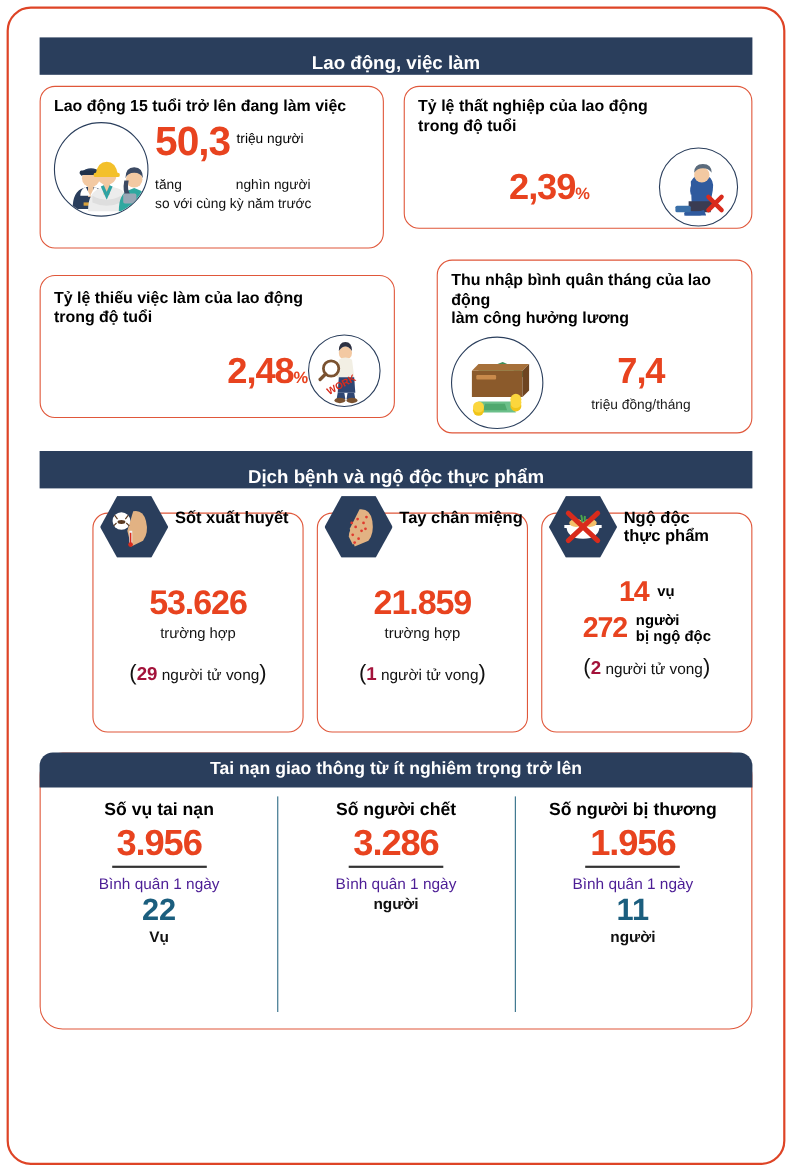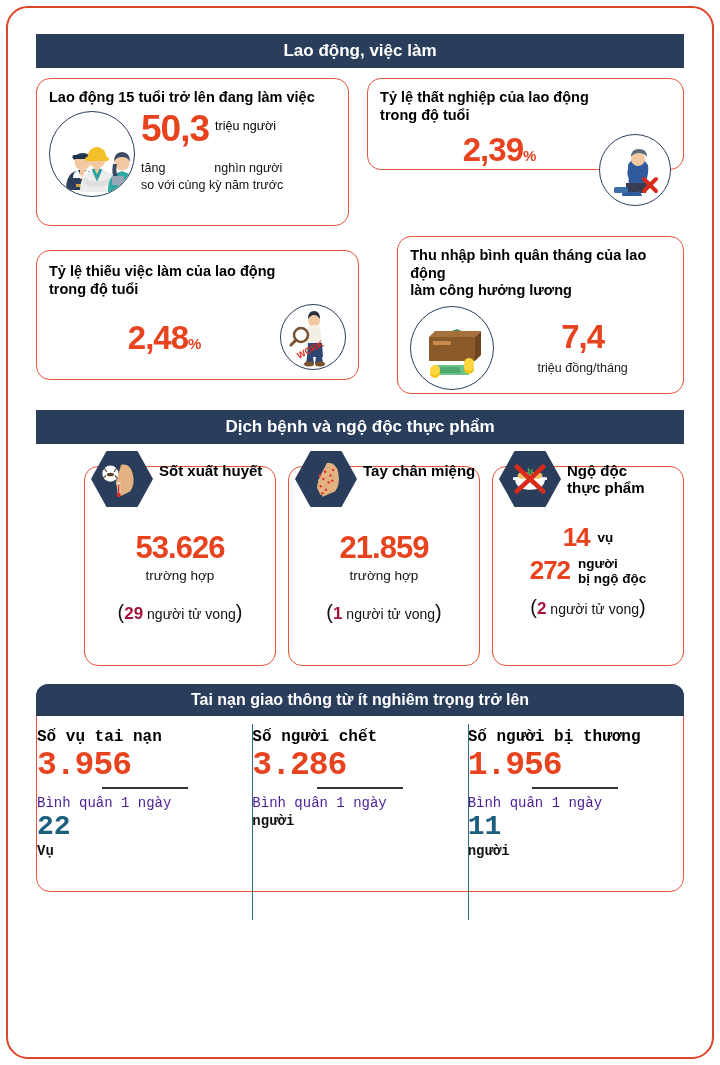--- a/index.html
+++ b/index.html
@@ -30,21 +30,21 @@
     font-size: 21px;
     font-weight: bold;
     letter-spacing: .2px;
     white-space: nowrap;
   }
   
   .section-head {
     margin: 16px 12px 0 12px;
     background: #2A3E5C;
     height: 34px;
-    display: flex; align-items: center; justify-content: center;
+    display: flex; align-items: flex-end; justify-content: center;
   }
   .section-head .t {
     color: #ffffff; font-size: 17px; font-weight: bold;
   }
   
   .card {
     border: 1.6px solid #E0573A;
     border-radius: 14px;
     background: #fff;
     position: relative;
@@ -55,46 +55,46 @@
   }
   .big-red {
     color: #E8431F; font-weight: bold; line-height: .95;
     letter-spacing: -1px;
   }
   .unit { font-size: 12.5px; color: #1b1b1b; }
 
   
   .labor-row { display: flex; gap: 18px; margin: 10px 12px 0 12px; }
   .card-work   { width: 330px; height: 148px; padding: 10px 12px; }
-  .card-unemp  { width: 334px; height: 92px; padding: 10px 12px; }
+  .card-unemp  { width: 334px; height: 130px; padding: 10px 12px; }
   .labor-row2 { display: flex; gap: 10px; margin: 10px 12px 0 12px; align-items: flex-start;}
   .card-under  { width: 352px; height: 130px; padding: 12px 12px; margin-top: 14px;}
   .card-income { width: 312px; height: 158px; padding: 10px 12px; margin-left: 28px; }
 
   .work-body { display: flex; align-items: flex-start; margin-top: 4px; }
   .circle-icon {
     border: 1.5px solid #2A3E5C;
     border-radius: 50%;
     position: relative; flex: none; background: #fff;
     overflow: hidden;
   }
   .work-stats { margin-left: 6px; flex: 1; }
   .work-num-line { display: flex; align-items: flex-start; }
   .work-num { font-size: 37px; }
   .work-num-unit { font-size: 12.5px; margin: 8px 0 0 6px; }
   .sub-lines { margin-top: 14px; font-size: 12.5px; color: #111; line-height: 1.35;}
   .sub-lines .gapnum { display:inline-block; min-width: 42px; }
 
-  .unemp-body { display:flex; margin-top: 10px;}
+  .unemp-body { display:flex; align-items:center; margin-top: 10px;}
   .unemp-num-wrap { flex:1; text-align:center; padding-left: 20px;}
   .pct-num { font-size: 33px; }
   .pct-sign { font-size: 15px; font-weight:bold; color:#E8431F;}
 
   .under-body { display:flex; align-items:center; margin-top: 6px;}
-  .under-num-wrap { flex:1; text-align:center; }
+  .under-num-wrap { flex:1; text-align:right; }
 
   .income-body { display:flex; align-items:center; margin-top: 6px;}
   .income-right { flex:1; text-align:center;}
   .income-num { font-size: 33px; }
 
   
   .disease-row { display:flex; gap: 12px; margin: 22px 12px 0 12px; padding-left: 48px; }
   .card-disease { flex:1; height: 200px; padding-top: 40px; text-align:center; }
   .hexbadge {
     position:absolute; left: 6px; top: -16px;
@@ -114,30 +114,30 @@
   .d-death .dn { color:#A3123A; font-weight:bold; font-size: 17px;}
   .d-paren { font-size: 20px; color:#111; }
 
   .fp-lines { margin-top: 18px; }
   .fp-line { display:flex; align-items:center; justify-content:center; gap: 8px; margin-bottom: 6px;}
   .fp-num { font-size: 26px; }
   .fp-txt { font-size: 13.5px; font-weight:bold; text-align:left; line-height:1.12; color:#000;}
 
   
   .card-traffic {
-    margin: 18px 12px 0 12px; height: 208px; padding: 0;
+    margin: 18px 12px 0 12px; height: 252px; padding: 0; border-radius: 21px;
   }
   .traffic-head {
     background:#2A3E5C; height: 32px; margin: -1px -1px 0 -1px;
     display:flex; align-items:center; justify-content:center;
     border-radius: 12px 12px 0 0;
   }
   .traffic-head .t { color:#fff; font-size: 16px; font-weight:bold;}
   .traffic-cols { display:flex; height: 218px; }
-  .tcol { flex:1; padding-top: 12px; position:relative;font-family:Liberation Mono, monospace;}
+  .tcol { flex:1; text-align:center; padding-top: 12px; position:relative;}
   .tcol + .tcol::before {
     content:""; position:absolute; left:0; top: 8px; bottom: 14px;
     border-left: 1.5px solid #2E6C85;
   }
   .t-label { font-size: 16px; font-weight:bold; color:#000;}
   .t-num { font-size: 33px; margin-top: 4px; }
   .t-rule { width: 86px; height: 2px; background:#333; margin: 6px auto 0 auto;}
   .t-avg-label { font-size: 14px; margin-top: 6px; color:#4c1d95;}
   .t-avg-num { font-size: 28px; font-weight:bold; color:#1B5E7E; margin-top: 2px; line-height:1;}
   .t-avg-unit { font-size: 14px; font-weight:bold; color:#111; margin-top: 2px;}

